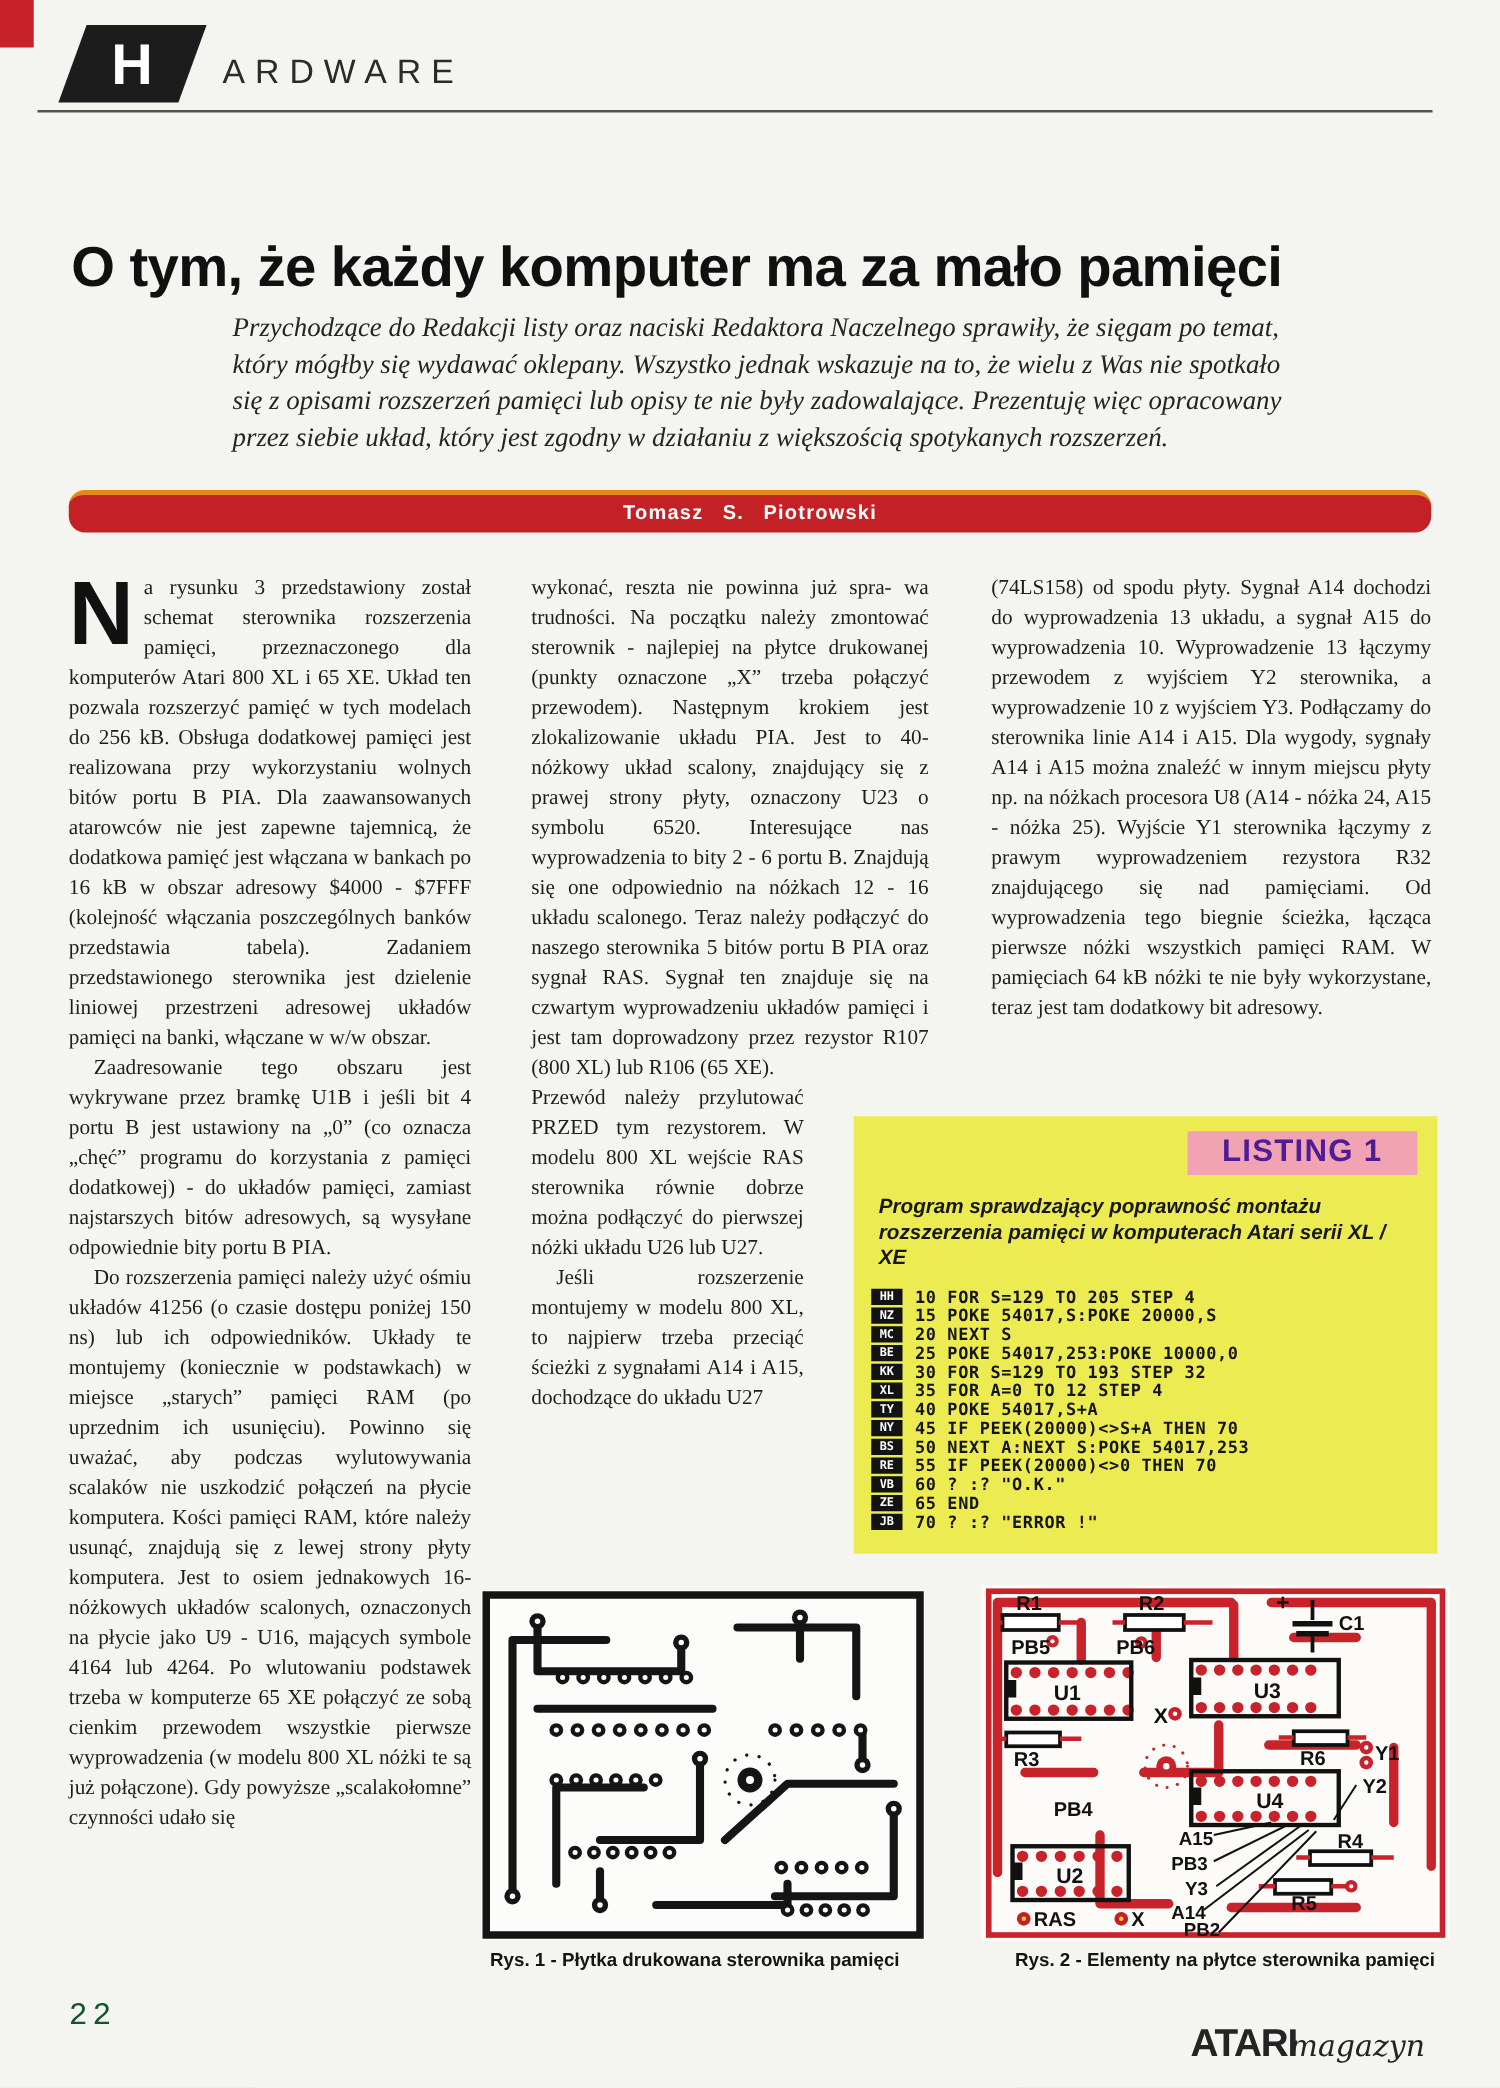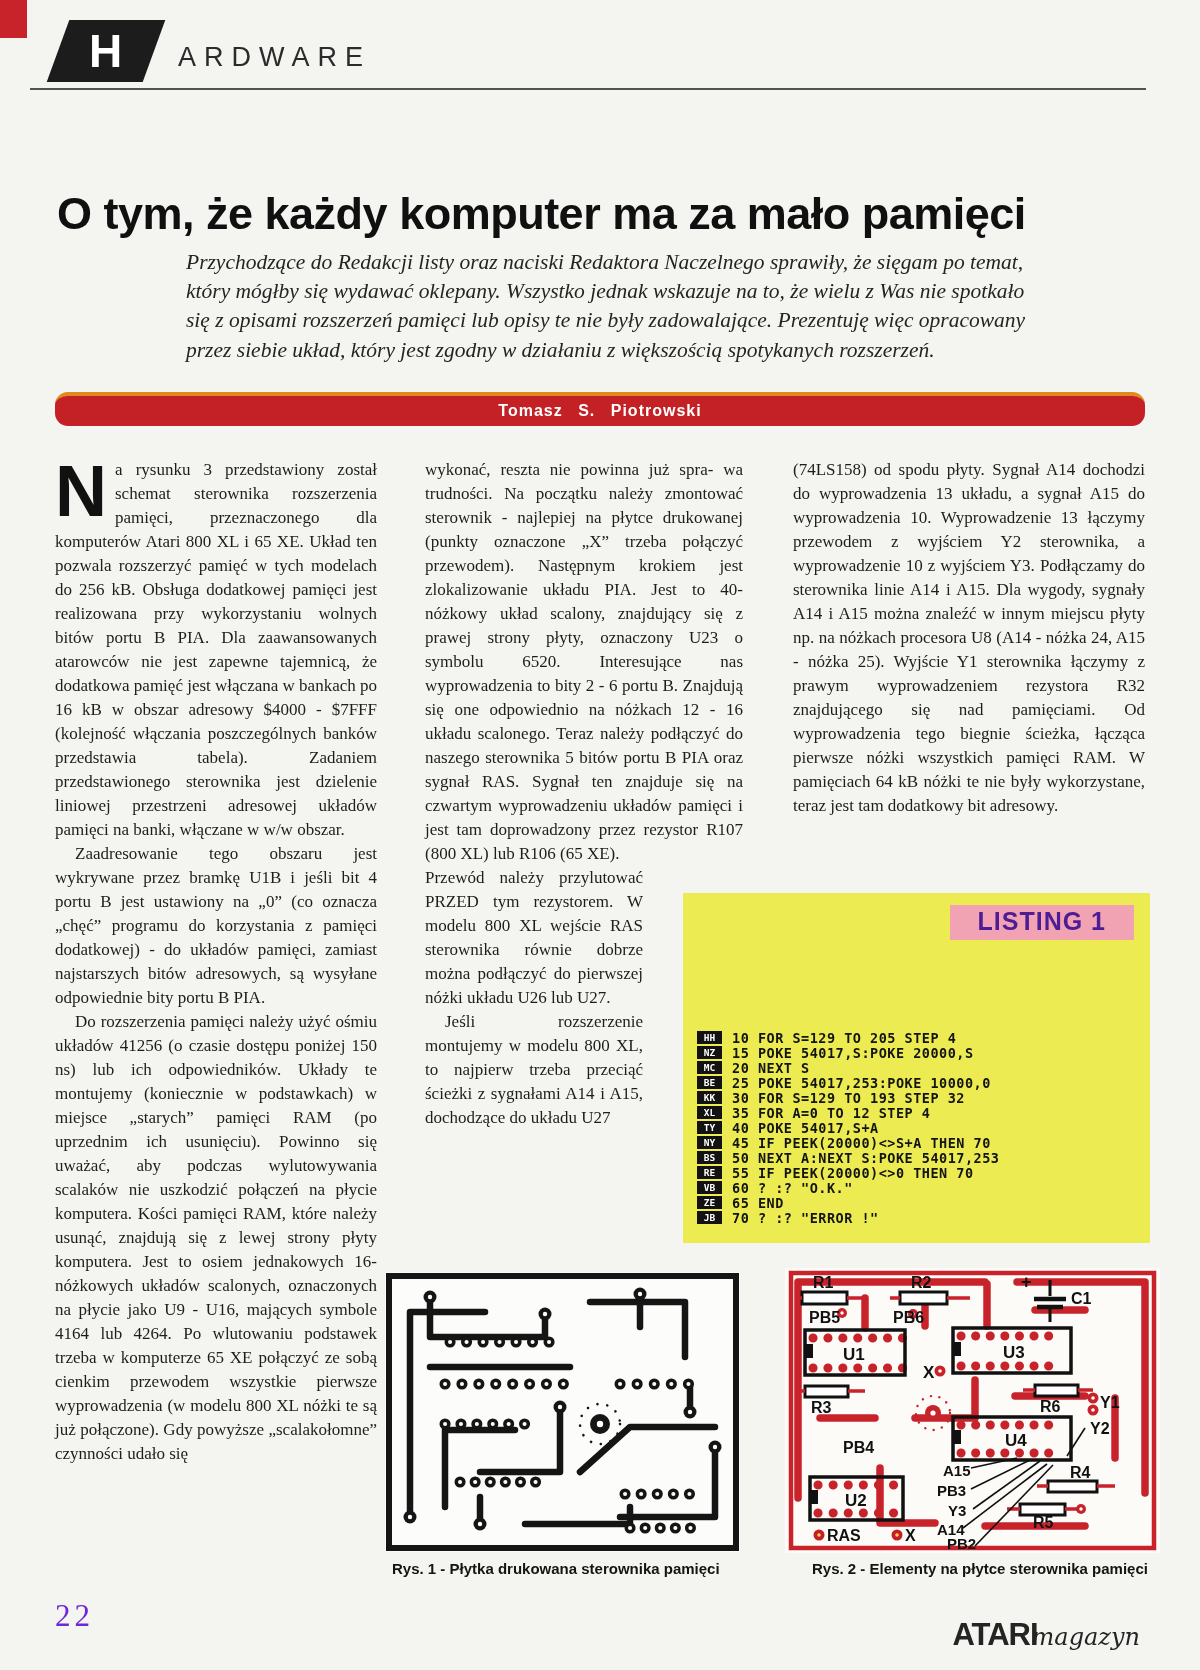--- a/index.html
+++ b/index.html
@@ -51,22 +51,22 @@
   
   .fig{position:absolute;background:#fcfcfa;}
   #fig1{left:385px;top:1272px;width:355px;height:280px;}
   #fig2{left:785px;top:1268px;width:375px;height:285px;}
   .fig svg{display:block;}
   .caption{position:absolute;top:1560px;font-family:"Liberation Sans",sans-serif;
         font-weight:bold;font-size:15px;color:#141414;}
   #cap1{left:392px;width:345px;}
   #cap2{left:812px;width:348px;}
   
-  .page-number{position:absolute;left:55px;top:1598px;font-family:Liberation Serif, serif;
-        font-size:31px;letter-spacing:4px;color:#6d28d9;}
+  .page-number{position:absolute;left:55px;top:1598px;font-family:Liberation Mono, monospace;
+        font-size:25px;letter-spacing:4px;color:#14532d;}
   .magazine-logo{position:absolute;right:60px;top:1617px;display:flex;align-items:baseline;}
   .magazine-logo .brand{font-family:"Liberation Sans",sans-serif;font-weight:bold;font-size:31px;
         letter-spacing:-1px;color:#242424;}
   .magazine-logo .suffix{font-family:"DejaVu Serif",serif;font-style:italic;font-size:24px;
         margin-left:-6px;color:#242424;}
 </style>
 </head>
 <body>
 
 <div class="page">
@@ -98,20 +98,21 @@
       <p class="indent">Jeśli rozszerzenie montujemy w modelu 800 XL, to najpierw trzeba przeciąć ścieżki z sygnałami A14 i A15, dochodzące do układu U27</p>
     </div>
   </div>
 
   <div class="col" id="col3">
     <p>(74LS158) od spodu płyty. Sygnał A14 dochodzi do wyprowadzenia 13 układu, a sygnał A15 do wyprowadzenia 10. Wyprowadzenie 13 łączymy przewodem z wyjściem Y2 sterownika, a wyprowadzenie 10 z wyjściem Y3. Podłączamy do sterownika linie A14 i A15. Dla wygody, sygnały A14 i A15 można znaleźć w innym miejscu płyty np. na nóżkach procesora U8 (A14 - nóżka 24, A15 - nóżka 25). Wyjście Y1 sterownika łączymy z prawym wyprowadzeniem rezystora R32 znajdującego się nad pamięciami. Od wyprowadzenia tego biegnie ścieżka, łącząca pierwsze nóżki wszystkich pamięci RAM. W pamięciach 64 kB nóżki te nie były wykorzystane, teraz jest tam dodatkowy bit adresowy.</p>
   </div>
 
   <div class="listing">
     <div class="listing-badge">LISTING 1</div>
+    <div class="listing-caption">Program sprawdzający poprawność montażu rozszerzenia pamięci w komputerach Atari serii XL / XE</div>
     <div class="listing-lines">
       <div class="lst-row">
           <span class="lst-tag">HH</span>
           <span class="lst-code">10 FOR S=129 TO 205 STEP 4</span>
         </div>
       <div class="lst-row">
           <span class="lst-tag">NZ</span>
           <span class="lst-code">15 POKE 54017,S:POKE 20000,S</span>
         </div>
       <div class="lst-row">

